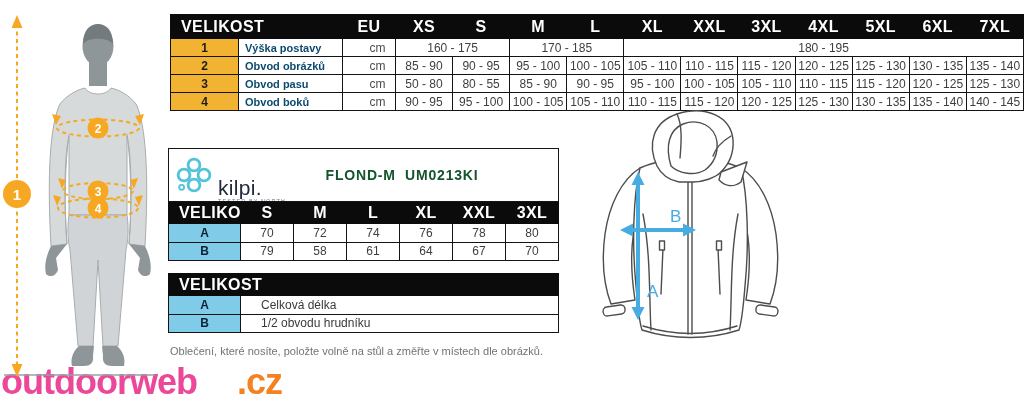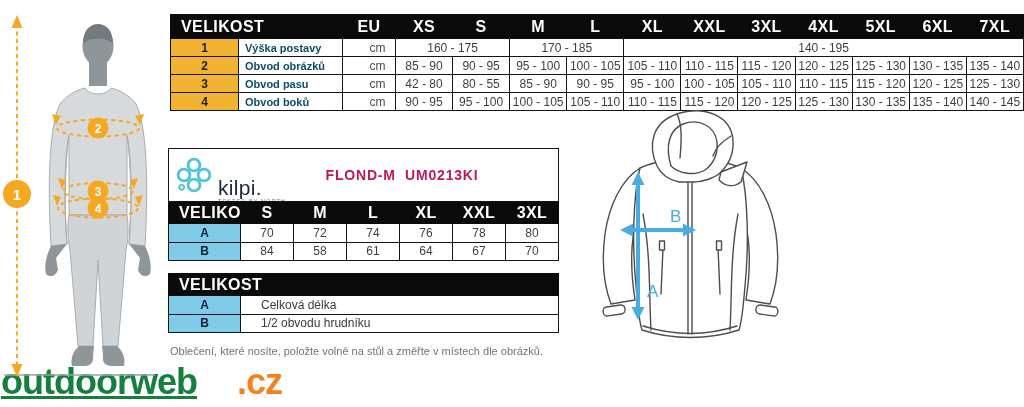--- a/index.html
+++ b/index.html
@@ -27,32 +27,32 @@
   #product-table tr.body-row,#legend-table tr.body-row{height:18.5px;}
   #size-table tr.hdr td{height:23px;}
   
   tr.logo-row td{height:52px;background:#fff;border-color:#141414;}
   .logo-flex{display:flex;align-items:center;height:52px;padding:0 6px;}
   .brand-block{display:flex;align-items:center;gap:5px;}
   .brand-texts{display:flex;flex-direction:column;align-items:flex-start;line-height:1;}
   .brand-name{font-weight:normal;font-size:21px;color:#232a3e;letter-spacing:.3px;margin-top:32px;}
   .brand-tagline{font-size:5.5px;color:#6d8093;letter-spacing:1.1px;margin-top:1px;}
   .product-name{
-    flex:1;text-align:center;font-size:14px;font-weight:bold;color:#be185d;
+    flex:1;text-align:center;font-size:14px;font-weight:bold;color:#14532d;
     letter-spacing:.8px;white-space:pre;padding-right:34px;
   }
   
   .notes{position:absolute;left:170px;top:342px;width:540px;color:#737373;font-size:11px;line-height:18.5px;}
   .notes p{margin:0;}
   
   .watermark{
     position:absolute;left:1px;top:364px;font-size:36px;font-weight:bold;
     letter-spacing:-1px;white-space:nowrap;line-height:1;
   }
-  .wm-gray{color:#15803d;text-decoration:underline;}
+  .wm-gray{color:#ec4899;}
   .wm-orange{color:#F58220;margin-left:40px;}
   
   .figure-svg{position:absolute;left:0;top:8px;}
   .jacket-svg{position:absolute;left:583px;top:106px;}
 </style>
 </head>
 <body>
 
 <div class="stage">
 
@@ -143,21 +143,21 @@
           <td>5XL</td>
           <td>6XL</td>
           <td>7XL</td>
         </tr>
         <tr class="body-row">
           <td class="num">1</td>
           <td class="lbl">Výška postavy</td>
           <td class="unit">cm</td>
           <td colspan="2">160 - 175</td>
           <td colspan="2">170 - 185</td>
-          <td colspan="7">140 - 195</td>
+          <td colspan="7">180 - 195</td>
         </tr>
         <tr class="body-row">
           <td class="num">2</td>
           <td class="lbl">Obvod obrázků</td>
           <td class="unit">cm</td>
           <td>85 - 90</td>
           <td>90 - 95</td>
           <td>95 - 100</td>
           <td>100 - 105</td>
           <td>105 - 110</td>
@@ -165,21 +165,21 @@
           <td>115 - 120</td>
           <td>120 - 125</td>
           <td>125 - 130</td>
           <td>130 - 135</td>
           <td>135 - 140</td>
         </tr>
         <tr class="body-row">
           <td class="num">3</td>
           <td class="lbl">Obvod pasu</td>
           <td class="unit">cm</td>
-          <td>42 - 80</td>
+          <td>50 - 80</td>
           <td>80 - 55</td>
           <td>85 - 90</td>
           <td>90 - 95</td>
           <td>95 - 100</td>
           <td>100 - 105</td>
           <td>105 - 110</td>
           <td>110 - 115</td>
           <td>115 - 120</td>
           <td>120 - 125</td>
           <td>125 - 130</td>
@@ -247,21 +247,21 @@
           <td class="ab">A</td>
           <td>70</td>
           <td>72</td>
           <td>74</td>
           <td>76</td>
           <td>78</td>
           <td>80</td>
         </tr>
         <tr class="body-row">
           <td class="ab">B</td>
-          <td>84</td>
+          <td>79</td>
           <td>58</td>
           <td>61</td>
           <td>64</td>
           <td>67</td>
           <td>70</td>
         </tr>
       </tbody>
   </table>
 
   <table class="tbl" id="legend-table" style="left:168px;top:273px;width:390px;">

